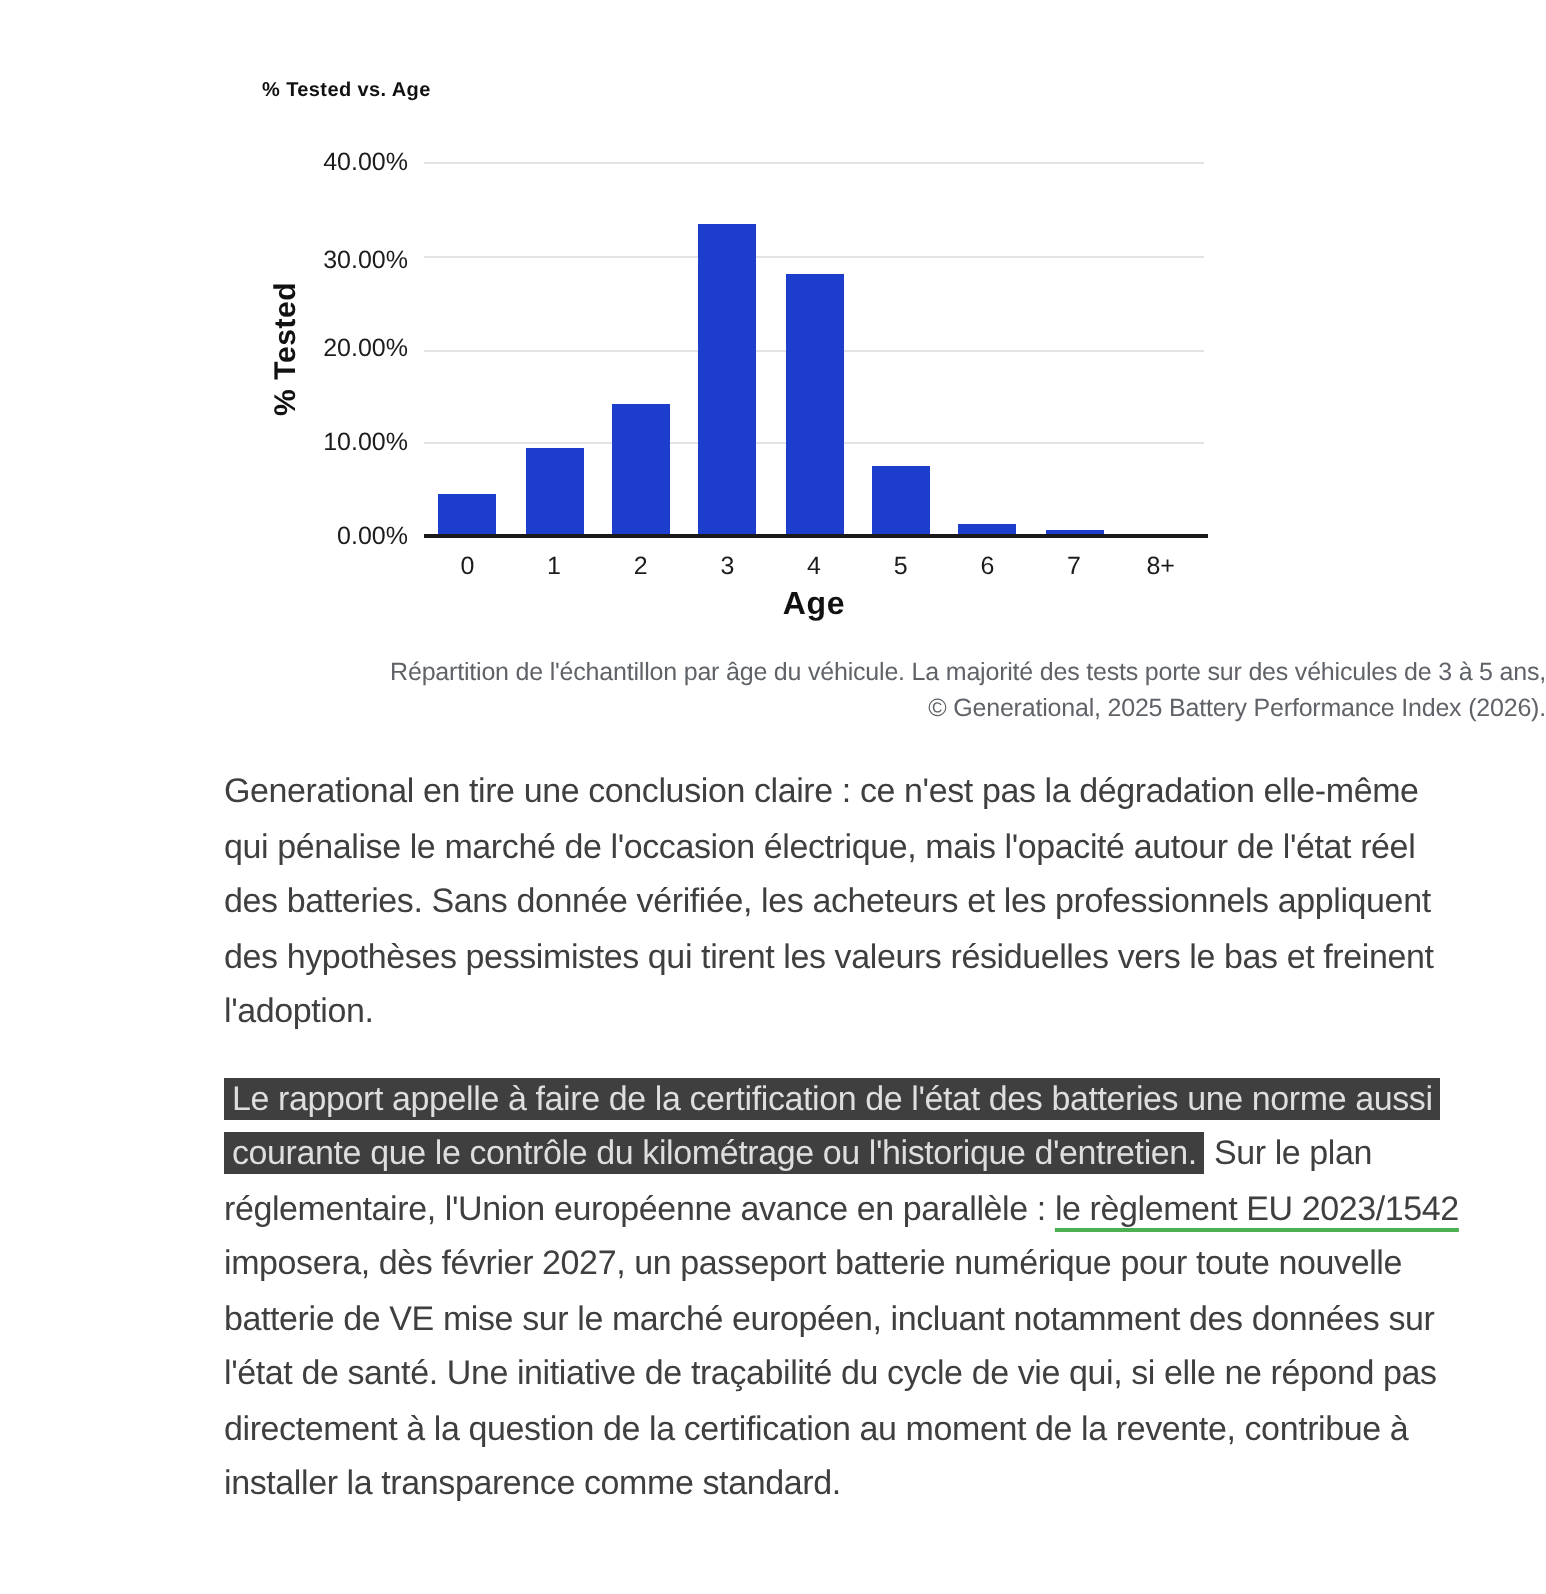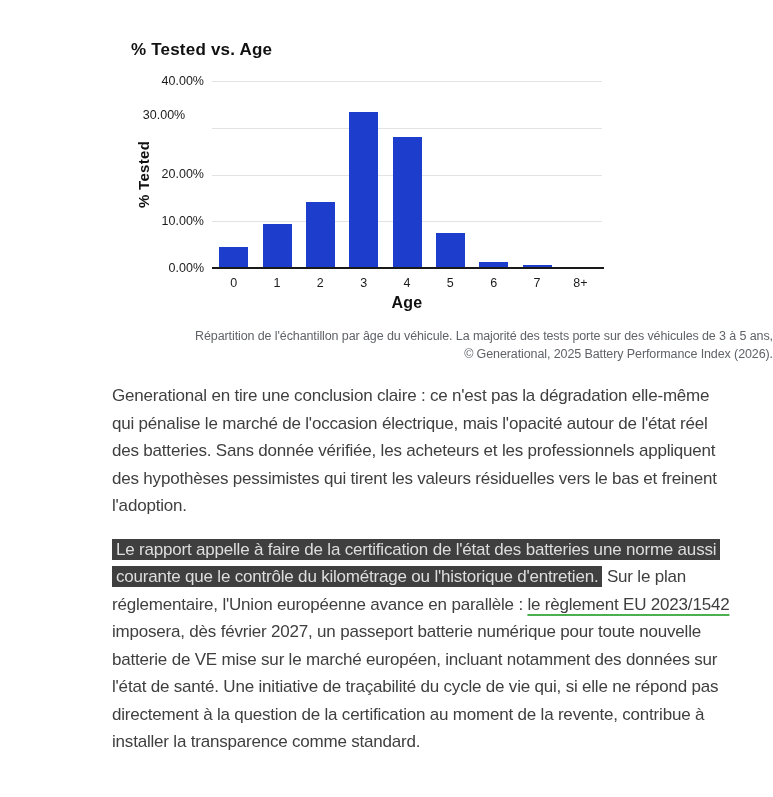--- a/index.html
+++ b/index.html
@@ -1,21 +1,21 @@
 <!DOCTYPE html>
 <html><head>
 <meta charset="utf-8">
 <style>
   * { margin:0; padding:0; box-sizing:border-box; }
   html,body { background:#ffffff; width:773px; }
   body { font-family:"Liberation Sans", sans-serif; color:#3f3f3f; }
 
   
   .figure { position:relative; width:773px; height:318px; }
-  .chart-title { position:absolute; left:131px; top:40px; font-size:17px; font-weight:700; color:#111; letter-spacing:.2px; }
+  .chart-title { position:absolute; left:131px; top:40px; font-size:10px; font-weight:700; color:#111; letter-spacing:.2px; }
   .y-axis-title { position:absolute; left:126px; top:81px; height:187px; width:34px;
                   display:flex; align-items:center; justify-content:center;
                   writing-mode:vertical-rl; transform:rotate(180deg);
                   font-size:15px; font-weight:700; color:#111; letter-spacing:.3px; }
   .plot { position:absolute; left:212px; top:81px; width:390px; height:187px; }
   .gridline { position:absolute; left:0; width:100%; height:1px; background:#e3e3e3; }
   .baseline { position:absolute; left:212px; top:267px; width:392px; height:2px; background:#1a1a1a; }
   .bar { position:absolute; bottom:0; }
   .y-tick { position:absolute; width:80px; text-align:right; font-size:12.5px; color:#1c1c1c; font-weight:500; }
   .x-tick { position:absolute; top:276px; text-align:center; font-size:12.5px; color:#1c1c1c; font-weight:500; }
@@ -36,21 +36,21 @@
                 text-decoration-thickness:2px; text-underline-offset:4px; cursor:pointer; }
 </style>
 </head>
 <body>
 
 <div class="figure">
   <div class="chart-title">% Tested vs. Age</div>
   <div class="y-axis-title">% Tested</div>
   <div id="yTicks">
       <div class="y-tick" style="left: 124px; top: 73.5px;">40.00%</div>
-      <div class="y-tick" style="left: 124px; top: 108px; text-align: center;">30.00%</div>
+      <div class="y-tick" style="left: 124px; top: 123px;">30.00%</div>
       <div class="y-tick" style="left: 124px; top: 167px;">20.00%</div>
       <div class="y-tick" style="left: 124px; top: 213.75px;">10.00%</div>
       <div class="y-tick" style="left: 124px; top: 260.5px;">0.00%</div>
     </div>
   <div class="plot" id="plot">
       <div class="gridline" style="top: 0px;"></div>
       <div class="gridline" style="top: 46.75px;"></div>
       <div class="gridline" style="top: 93.5px;"></div>
       <div class="gridline" style="top: 140.25px;"></div>
       <div class="bar" style="left: 7.16667px; width: 29px; height: 20.57px; background: rgb(29, 62, 204);"></div>

